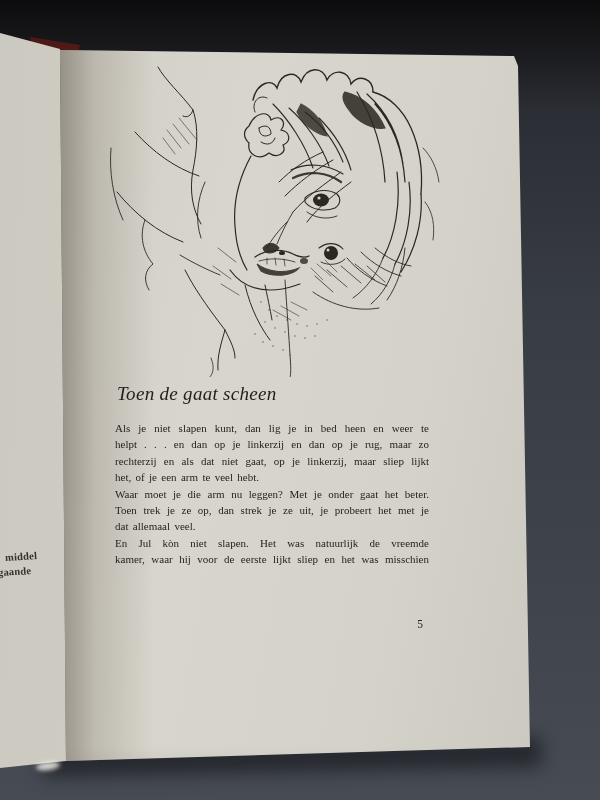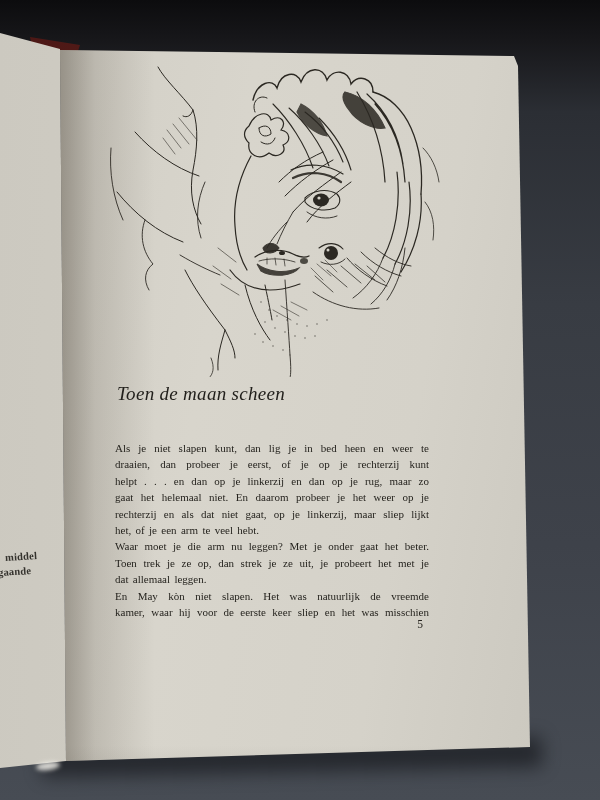--- a/index.html
+++ b/index.html
@@ -44,21 +44,21 @@
   }
   .frag-1{left:5px;top:551px;}
   .frag-2{left:-2px;top:566px;}
   .illustration{position:absolute;left:105px;top:52px;width:350px;height:325px;}
   .title{
     position:absolute;left:117px;top:383px;font-style:italic;font-size:19px;
     color:#211f1b;letter-spacing:.3px;white-space:nowrap;
   }
   .textblock{
     position:absolute;left:115px;top:420px;width:314px;
-    font-size:11px;color:#26241f;word-spacing:1.6px;margin-top:20px;
+    font-size:11px;color:#26241f;word-spacing:1.6px;
   }
   .line{
     height:16.4px;line-height:16.4px;
     text-align:justify;text-align-last:justify;white-space:nowrap;
   }
   .line.last{text-align-last:left;}
   .pagenum{
     position:absolute;left:115px;top:618px;width:314px;padding-right:6px;box-sizing:border-box;
     text-align:right;font-size:11.5px;color:#26241f;
   }
@@ -154,31 +154,29 @@
         <circle cx="150" cy="282" r="0.8"></circle>
       <circle cx="158" cy="290" r="0.8"></circle>
         <circle cx="168" cy="294" r="0.8"></circle>
         <circle cx="178" cy="298" r="0.8"></circle>
     </g>
   </g>
 </svg>
 
 <div class="layer page-shading"></div>
 
-<h1 class="title" style="margin:0;font-weight:normal;">Toen de maan scheen</h1>
+<h1 class="title" style="margin:0;font-weight:normal;">Toen de gaat scheen</h1>
 
 <div class="textblock">
   <div class="line">Als je niet slapen kunt, dan lig je in bed heen en weer te</div>
-  <div class="line">draaien, dan probeer je eerst, of je op je rechterzij kunt</div>
   <div class="line">helpt . . . en dan op je linkerzij en dan op je rug, maar zo</div>
-  <div class="line">gaat het helemaal niet. En daarom probeer je het weer op je</div>
   <div class="line">rechterzij en als dat niet gaat, op je linkerzij, maar sliep lijkt</div>
   <div class="line last">het, of je een arm te veel hebt.</div>
   <div class="line">Waar moet je die arm nu leggen? Met je onder gaat het beter.</div>
   <div class="line">Toen trek je ze op, dan strek je ze uit, je probeert het met je</div>
-  <div class="line last">dat allemaal leggen.</div>
-  <div class="line">En May kòn niet slapen. Het was natuurlijk de vreemde</div>
-  <div class="line">kamer, waar hij voor de eerste keer sliep en het was misschien</div>
+  <div class="line last">dat allemaal veel.</div>
+  <div class="line">En Jul kòn niet slapen. Het was natuurlijk de vreemde</div>
+  <div class="line">kamer, waar hij voor de eerste lijkt sliep en het was misschien</div>
 </div>
 
 <div class="pagenum">5</div>
 
 <div class="highlight-spot"></div>
 
 </body></html>

